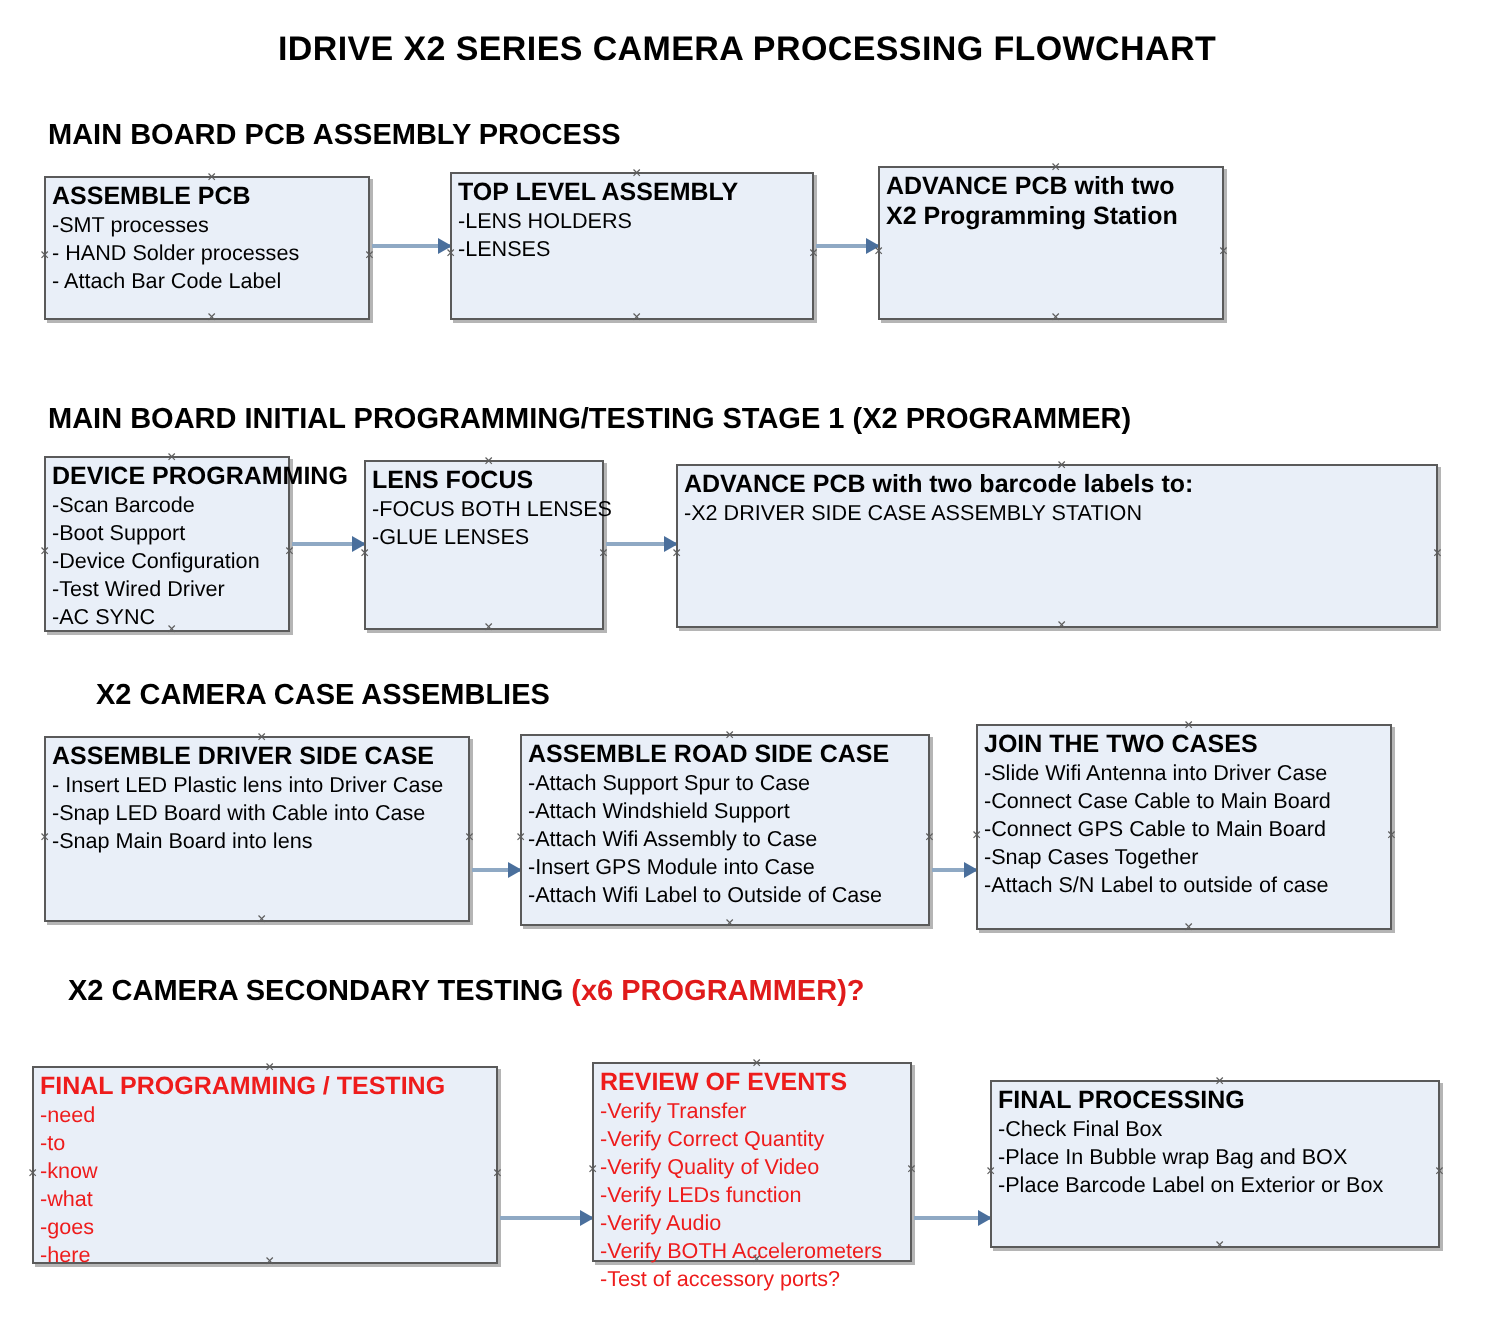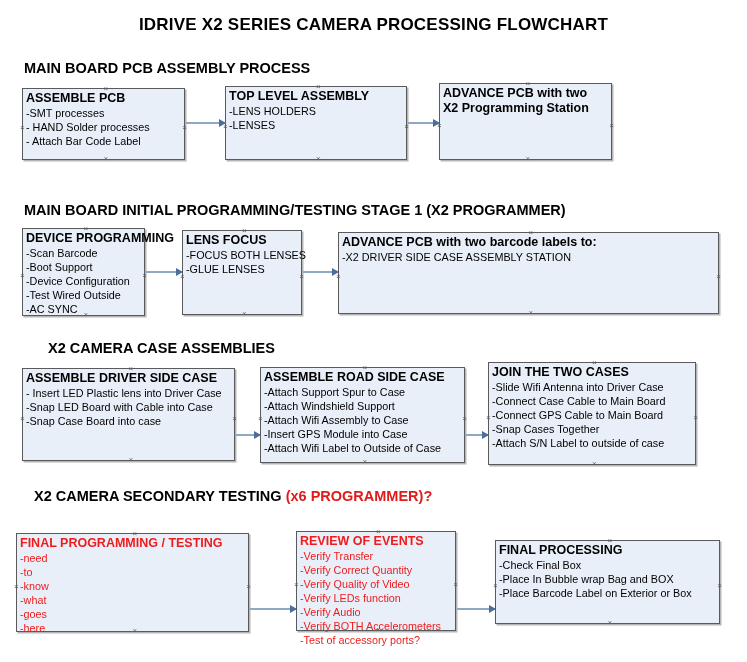--- a/index.html
+++ b/index.html
@@ -109,21 +109,21 @@
 
   <div class="section-head" style="left:24px;top:202px;">
     <span>MAIN BOARD INITIAL PROGRAMMING/TESTING STAGE 1 (X2 PROGRAMMER)</span>
   </div>
 
   <div class="node" style="left:22px;top:228px;width:123px;height:88px;">
     <div class="head">DEVICE PROGRAMMING</div>
     <div class="line">-Scan Barcode</div>
     <div class="line">-Boot Support</div>
     <div class="line">-Device Configuration</div>
-    <div class="line">-Test Wired Outside</div>
+    <div class="line">-Test Wired Driver</div>
     <div class="line">-AC SYNC</div>
     <span class="hx" style="left:50%;top:-4px;">×</span>
     <span class="hx" style="left:50%;bottom:-4px;">×</span>
     <span class="hx" style="left:-3px;top:50%;">×</span>
     <span class="hx" style="right:-3px;top:50%;">×</span>
   </div>
 
   <div class="conn" style="left:146px;top:271px;width:36px;">
       <span class="head-tri"></span>
     </div>
@@ -152,21 +152,21 @@
   </div>
 
   <div class="section-head" style="left:48px;top:340px;">
     <span>X2 CAMERA CASE ASSEMBLIES</span>
   </div>
 
   <div class="node" style="left:22px;top:368px;width:213px;height:93px;">
     <div class="head">ASSEMBLE DRIVER SIDE CASE</div>
     <div class="line">- Insert LED Plastic lens into Driver Case</div>
     <div class="line">-Snap LED Board with Cable into Case</div>
-    <div class="line">-Snap Case Board into case</div>
+    <div class="line">-Snap Main Board into lens</div>
     <span class="hx" style="left:50%;top:-4px;">×</span>
     <span class="hx" style="left:50%;bottom:-4px;">×</span>
     <span class="hx" style="left:-3px;top:50%;">×</span>
     <span class="hx" style="right:-3px;top:50%;">×</span>
   </div>
 
   <div class="conn" style="left:236px;top:434px;width:24px;">
       <span class="head-tri"></span>
     </div>
 

